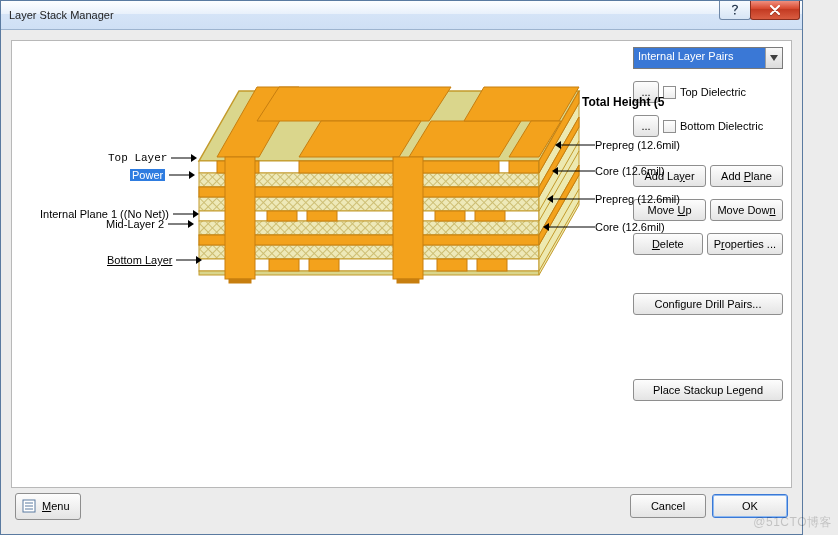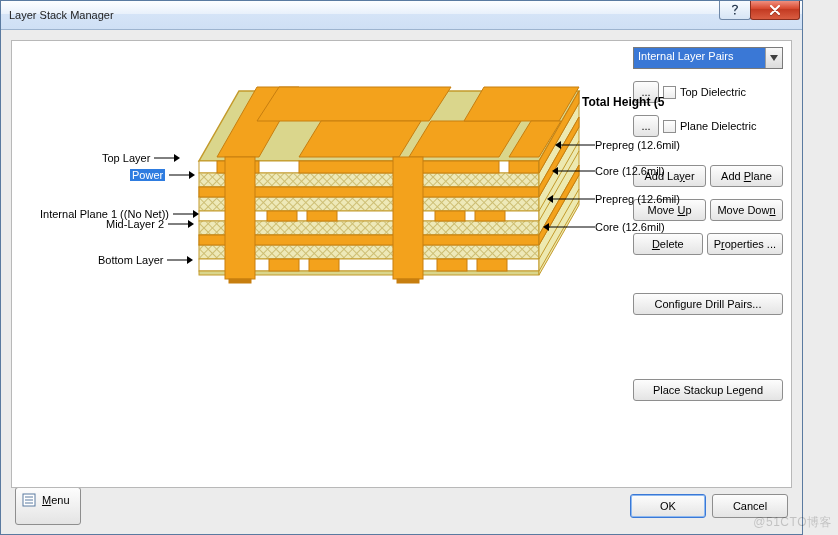--- a/index.html
+++ b/index.html
@@ -118,21 +118,21 @@
   .bottom {
     height: 36px;
     display: flex; align-items: center; justify-content: space-between;
     padding: 0 4px;
   }
   .menu-btn {
     border: 1px solid #8E8E8E;
     border-radius: 3px;
     background: linear-gradient(#FDFDFD,#E4E4E4);
     height: 24px;
-    padding: 0 10px 12px 6px;
+    padding: 0 10px 1px 6px;
     display: flex; align-items: center; gap: 6px;
   }
   .menu-icon {
     width: 14px; height: 14px;
     display: inline-block;
   }
   .dlg-btns { display: flex; gap: 6px; }
   .dlg-btns .btn { width: 76px; height: 24px; }
   .dlg-btns .btn.default { border: 1px solid #3A78D6; box-shadow: inset 0 0 0 1px #8CB8F0; }
 
@@ -217,21 +217,21 @@
         </div>
 
         <div class="dielectric-row">
           <div class="ellipsis-btn">...</div>
           <div class="chk"></div>
           <div>Top Dielectric</div>
         </div>
         <div class="dielectric-row">
           <div class="ellipsis-btn">...</div>
           <div class="chk"></div>
-          <div>Plane Dielectric</div>
+          <div>Bottom Dielectric</div>
         </div>
 
         <div class="spacer-sm"></div>
 
         <div class="btn-row">
           <div class="btn">
               <span>Add La<u>y</u>er</span>
             </div>
           <div class="btn">
               <span>Add <u>P</u>lane</span>
@@ -355,21 +355,21 @@
                 <polygon points="340,164 380,94 380,104 340,174"></polygon>
               </g>
             </g>
           </g>
         </svg>
 
         
         <div class="th" style="left:570px; top:54px;">Total Height (5</div>
 
         
-        <div class="lbl" style="left:90px; top:111px;">
+        <div class="lbl" style="left:96px; top:111px;font-family:Liberation Mono, monospace;">
           <span class="text">Top Layer</span>
           <span class="arrow-r">
             <svg width="26" height="8">
                 <line x1="0" y1="4" x2="20" y2="4" stroke="#000"></line>
                 <path d="M20 0l6 4-6 4z"></path>
               </svg>
           </span>
         </div>
         <div class="lbl selected" style="left:118px; top:128px;">
           <span class="text">Power</span>
@@ -391,21 +391,21 @@
         </div>
         <div class="lbl" style="left:94px; top:177px;">
           <span class="text">Mid-Layer 2</span>
           <span class="arrow-r">
             <svg width="26" height="8">
                 <line x1="0" y1="4" x2="20" y2="4" stroke="#000"></line>
                 <path d="M20 0l6 4-6 4z"></path>
               </svg>
           </span>
         </div>
-        <div class="lbl" style="left:86px; top:213px;">
+        <div class="lbl" style="left:95px; top:213px;text-decoration:underline;">
           <span class="text">Bottom Layer</span>
           <span class="arrow-r">
             <svg width="26" height="8">
                 <line x1="0" y1="4" x2="20" y2="4" stroke="#000"></line>
                 <path d="M20 0l6 4-6 4z"></path>
               </svg>
           </span>
         </div>
 
         
@@ -447,20 +447,20 @@
           <svg width="14" height="14" viewBox="0 0 14 14">
             <rect x="1" y="1" width="12" height="12" fill="#fff" stroke="#5A7AA0"></rect>
             <line x1="3" y1="4" x2="11" y2="4" stroke="#5A7AA0"></line>
             <line x1="3" y1="7" x2="11" y2="7" stroke="#5A7AA0"></line>
             <line x1="3" y1="10" x2="11" y2="10" stroke="#5A7AA0"></line>
           </svg>
         </span>
         <span><u>M</u>enu</span>
       </div>
       <div class="dlg-btns">
+        <div class="btn">Cancel</div>
         <div class="btn default">OK</div>
-        <div class="btn">Cancel</div>
       </div>
     </div>
   </div>
 
   <div class="watermark">@51CTO博客</div>
 </div>
 
 </body></html>

